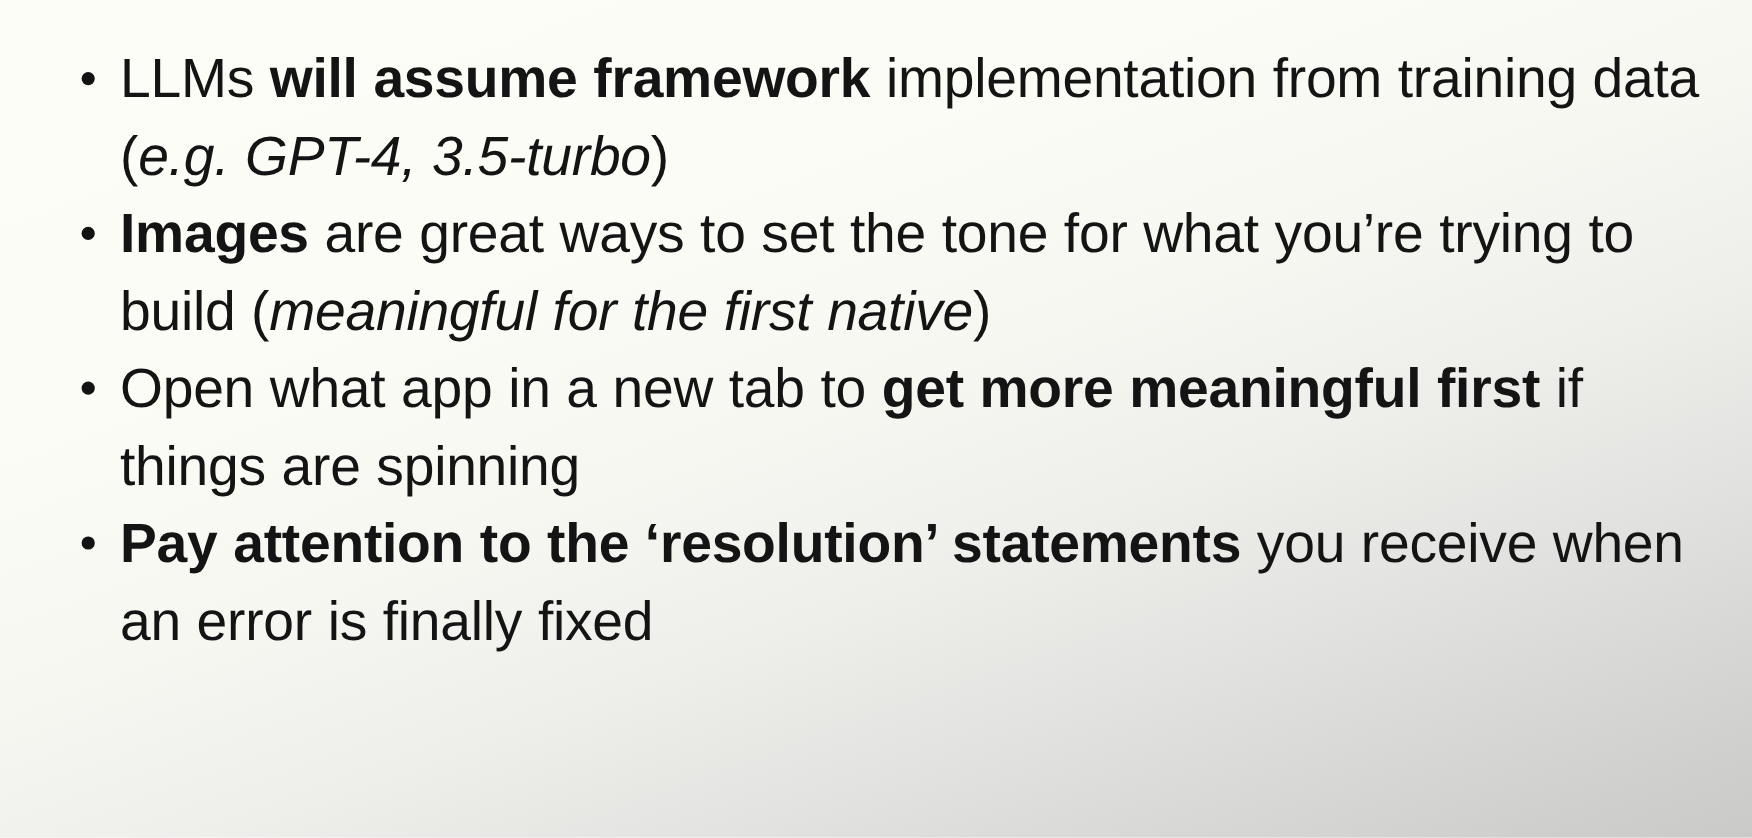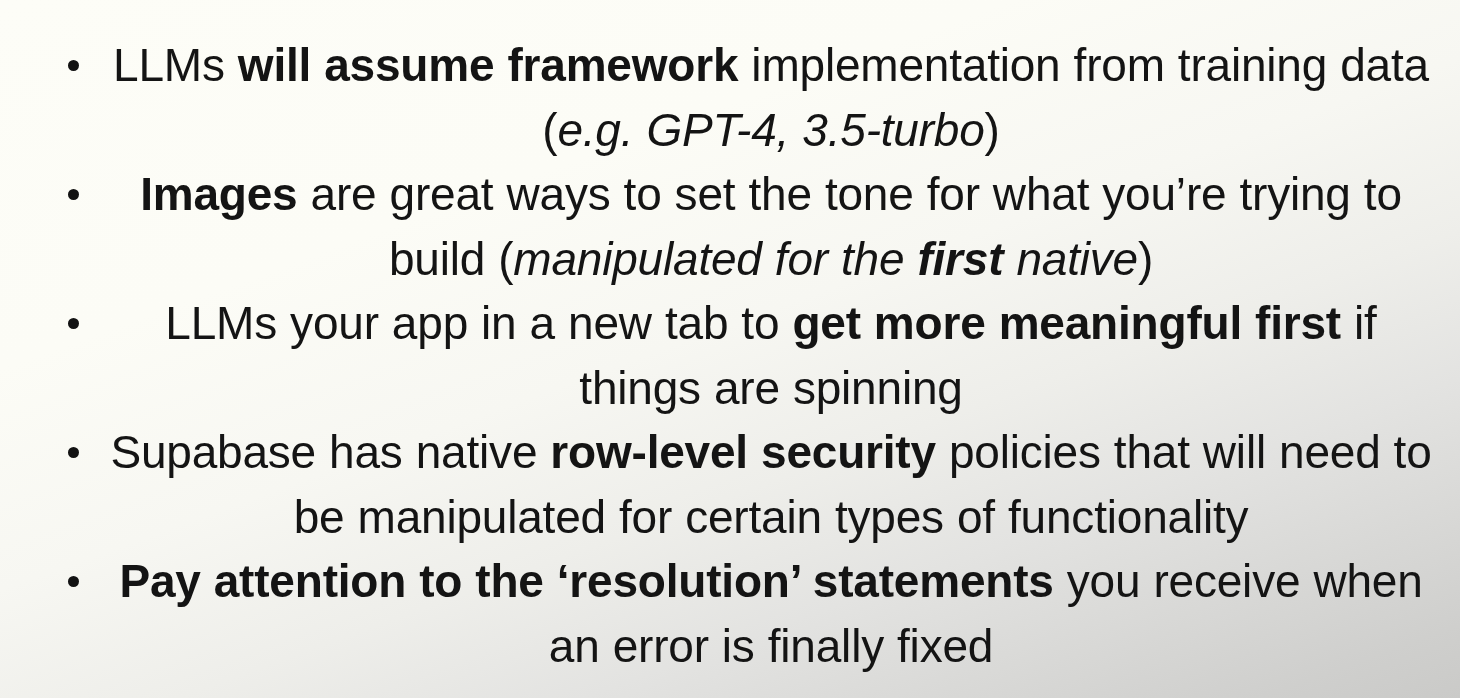--- a/index.html
+++ b/index.html
@@ -23,21 +23,20 @@
       linear-gradient(160deg,
         #fdfdf7 0%,
         #fcfcf6 30%,
         #f7f7f2 48%,
         #eeeeea 62%,
         #e3e3e1 74%,
         #d8d8d6 85%,
         #cfcfcd 94%,
         #cacac8 100%);
     overflow: hidden;
-    text-align: center;
   }
 
   #bullet-list {
     list-style: none;
     margin: 0;
     padding: 0;
     position: absolute;
     left: 0;
     top: 33px;
     width: 1460px;
@@ -66,41 +65,37 @@
     border-radius: 50%;
     background: #121212;
   }
 
   .bullet-text {
     display: block;
   }
 
   .b { font-weight: 700; }
   .i { font-style: italic; }
-  .bi { font-weight: 700; font-style: italic; }
+  .bi { font-weight: 400; font-style: italic; }
 </style>
 </head>
 <body>
 
 <div id="slide">
   <ul id="bullet-list">
       <li class="bullet-item" id="bullet-llms-framework">
         <span class="bullet-marker"></span>
         <span class="bullet-text"><span>LLMs </span><span class="b">will assume framework</span><span> implementation from training data (</span><span class="i">e.g. GPT-4, 3.5-turbo</span><span>)</span></span>
       </li>
       <li class="bullet-item" id="bullet-images-tone">
         <span class="bullet-marker"></span>
-        <span class="bullet-text"><span class="b">Images</span><span> are great ways to set the tone for what you’re trying to build (</span><span class="i">manipulated for the </span><span class="bi">first</span><span class="i"> native</span><span>)</span></span>
+        <span class="bullet-text"><span class="b">Images</span><span> are great ways to set the tone for what you’re trying to build (</span><span class="i">meaningful for the </span><span class="bi">first</span><span class="i"> native</span><span>)</span></span>
       </li>
       <li class="bullet-item" id="bullet-open-new-tab">
         <span class="bullet-marker"></span>
-        <span class="bullet-text"><span>LLMs your app in a new tab to </span><span class="b">get more meaningful first</span><span> if things are spinning</span></span>
-      </li>
-      <li class="bullet-item" id="bullet-supabase-rls">
-        <span class="bullet-marker"></span>
-        <span class="bullet-text"><span>Supabase has native </span><span class="b">row-level security</span><span> policies that will need to be manipulated for certain types of functionality</span></span>
+        <span class="bullet-text"><span>Open what app in a new tab to </span><span class="b">get more meaningful first</span><span> if things are spinning</span></span>
       </li>
       <li class="bullet-item" id="bullet-resolution-statements">
         <span class="bullet-marker"></span>
         <span class="bullet-text"><span class="b">Pay attention to the ‘resolution’ statements</span><span> you receive when an error is finally fixed</span></span>
       </li>
     </ul>
 </div>
 
 </body></html>

